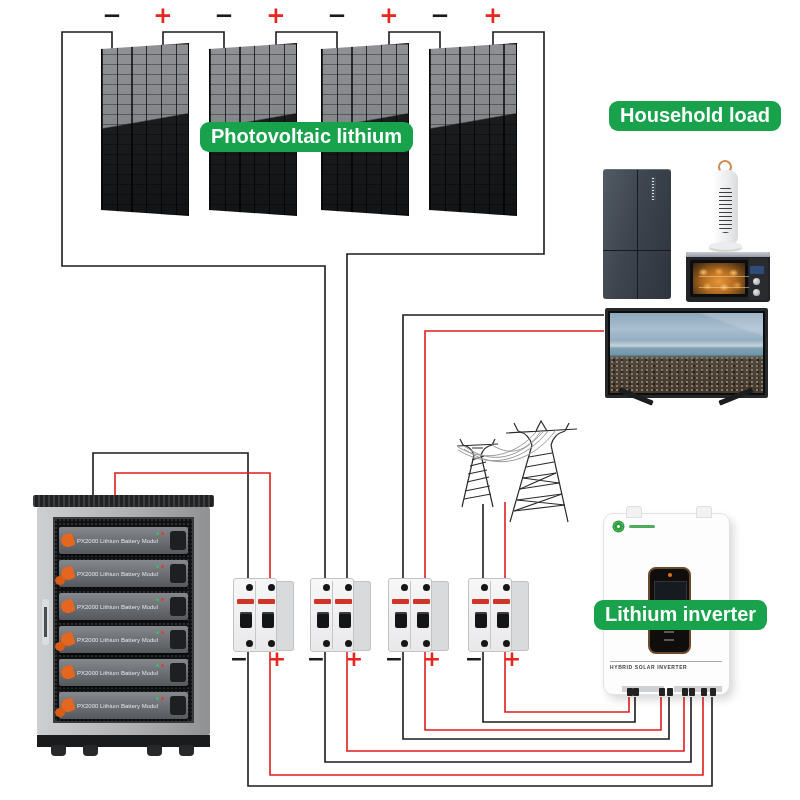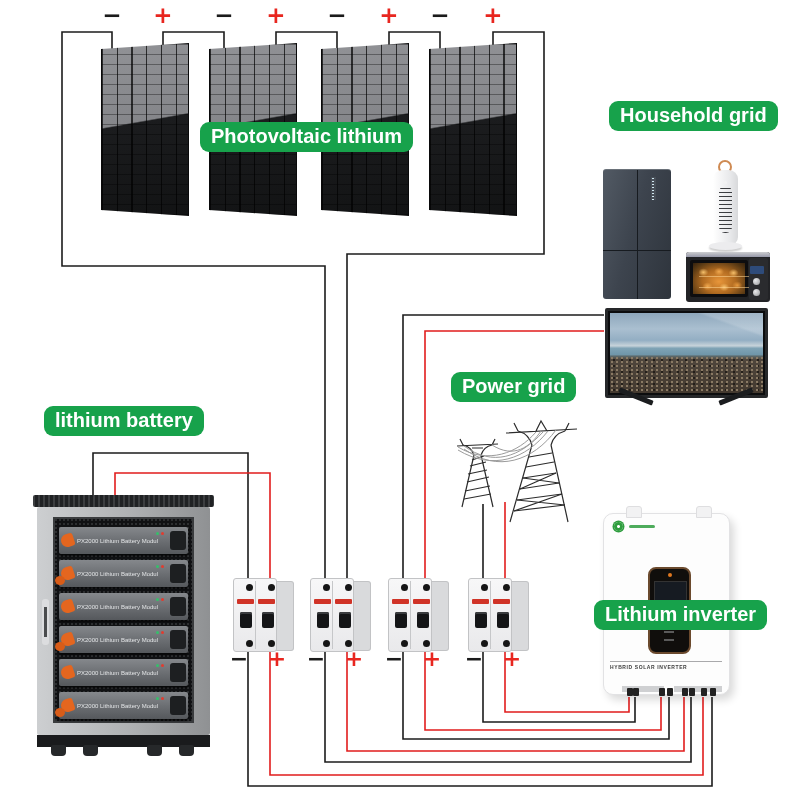--- a/index.html
+++ b/index.html
@@ -189,23 +189,21 @@
   <span class="sign pos" style="left:377px;top:4px">+</span>
   <span class="sign neg" style="left:428px;top:4px">−</span>
   <span class="sign pos" style="left:481px;top:4px">+</span>
 
   <div class="pv-panel" style="left:101px"></div>
   <div class="pv-panel" style="left:209px"></div>
   <div class="pv-panel" style="left:321px"></div>
   <div class="pv-panel" style="left:429px"></div>
 
   <div class="tag" style="left:200px;top:122px">Photovoltaic lithium</div>
-  <div class="tag" style="left:609px;top:101px">Household grid</div>
-  <div class="tag" style="left:451px;top:372px">Power grid</div>
-  <div class="tag" style="left:44px;top:406px">lithium battery</div>
+  <div class="tag" style="left:609px;top:101px">Household load</div>
   <div class="tag" style="left:594px;top:600px">Lithium inverter</div>
 
   <div class="fridge">
     <div class="fr-v"></div>
     <div class="fr-h"></div>
     <div class="fr-disp"></div>
   </div>
   <div class="heater">
     <i class="ht-handle"></i>
     <div class="ht-body">

